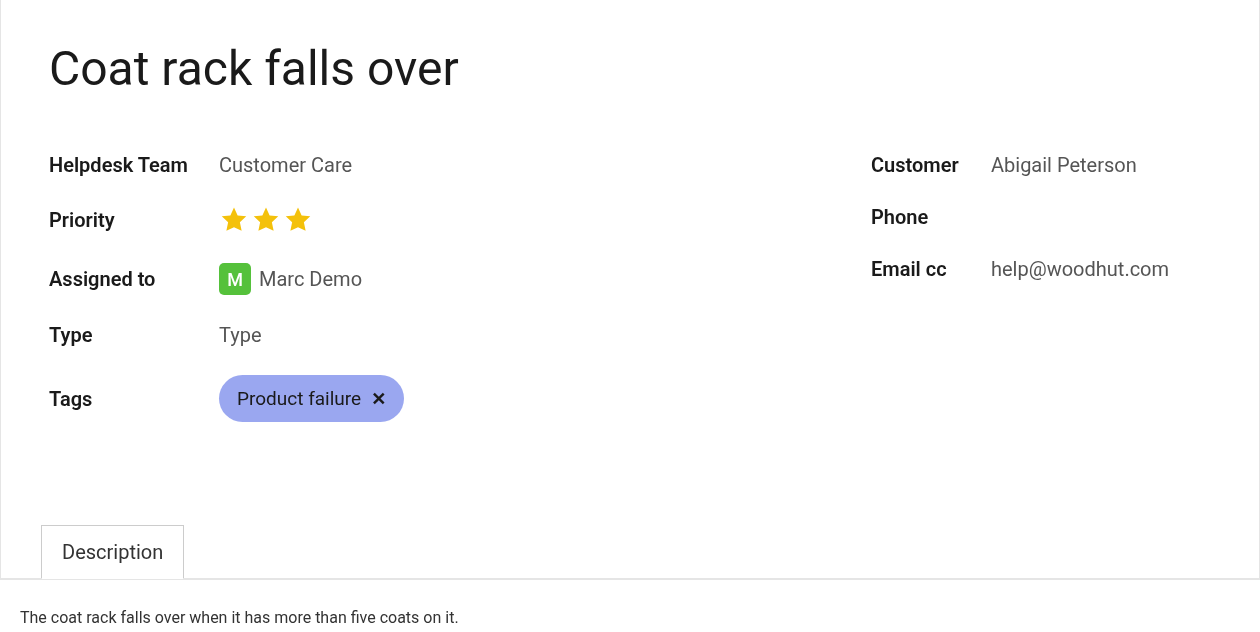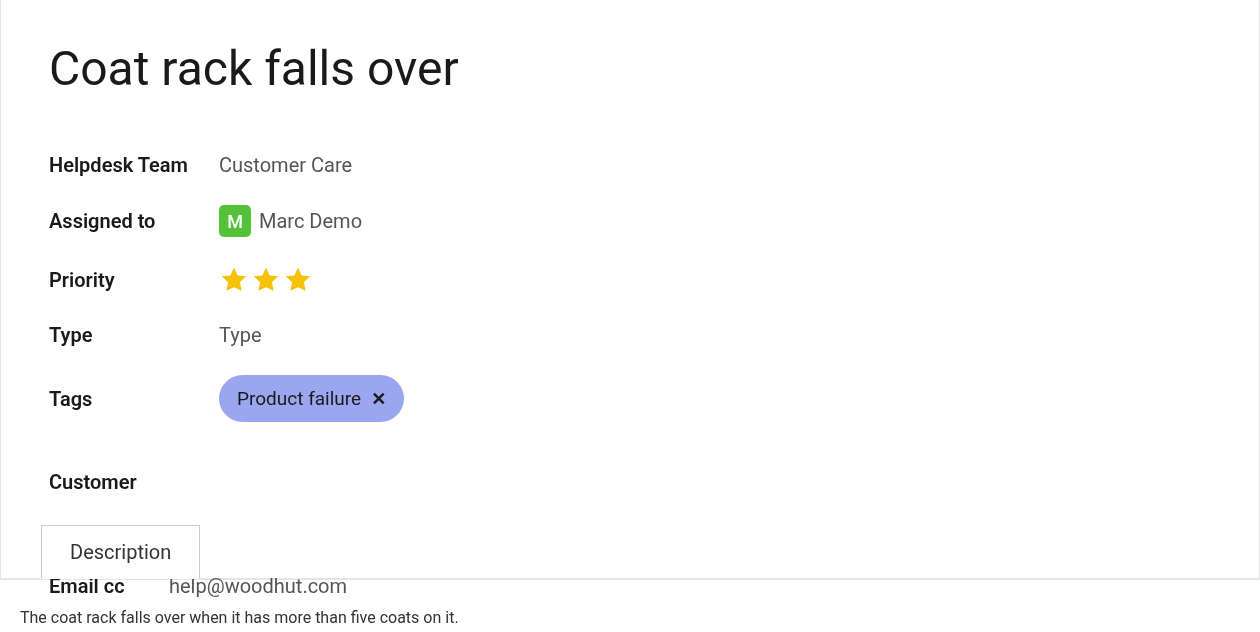--- a/index.html
+++ b/index.html
@@ -20,22 +20,21 @@
     position: relative;
   }
   h1.title {
     font-size: 48px;
     font-weight: 400;
     margin: 0 0 56px 0;
     color: #1a1a1a;
   }
   .columns {
     display: flex;
-    gap: 20px;
-    flex-direction: column;
+    gap: 56px;
   }
   .col-left { flex: 1; }
   .col-right { width: 340px; }
   .field-row {
     display: flex;
     align-items: center;
     margin-bottom: 28px;
   }
   .field-label {
     width: 170px;
@@ -89,21 +88,21 @@
   .tabs {
     position: absolute;
     left: 40px;
     bottom: -1px;
     display: flex;
   }
   .tab {
     border: 1px solid #ccc;
     border-bottom: 1px solid #fff;
     background: #fff;
-    padding: 14px 28px;
+    padding: 14px 20px;
     font-size: 20px;
     color: #333;
     cursor: pointer;
   }
   .desc-panel {
     padding: 28px 20px 20px 20px;
     font-size: 16px;
     color: #333;
     border-top: 1px solid #e5e5e5;
   }
@@ -117,47 +116,47 @@
   <div class="columns">
 
     <div class="col-left">
 
       <div class="field-row">
         <div class="field-label">Helpdesk Team</div>
         <div class="field-value">Customer Care</div>
       </div>
 
       <div class="field-row">
-        <div class="field-label">Assigned to</div>
-        <div class="field-value">
-          <span class="avatar">M</span>
-          <span>Marc Demo</span>
-        </div>
-      </div>
-
-      <div class="field-row">
         <div class="field-label">Priority</div>
         <div class="field-value">
           <div class="stars" id="stars">
               <span class="star star-filled">
                 <svg viewBox="0 0 24 24">
                   <path d="M12 2l2.9 6.3 6.9.7-5.1 4.7 1.4 6.8L12 17.8 5.9 20.5l1.4-6.8L2.2 9l6.9-.7L12 2z"></path>
                 </svg>
               </span>
               <span class="star star-filled">
                 <svg viewBox="0 0 24 24">
                   <path d="M12 2l2.9 6.3 6.9.7-5.1 4.7 1.4 6.8L12 17.8 5.9 20.5l1.4-6.8L2.2 9l6.9-.7L12 2z"></path>
                 </svg>
               </span>
               <span class="star star-filled">
                 <svg viewBox="0 0 24 24">
                   <path d="M12 2l2.9 6.3 6.9.7-5.1 4.7 1.4 6.8L12 17.8 5.9 20.5l1.4-6.8L2.2 9l6.9-.7L12 2z"></path>
                 </svg>
               </span>
             </div>
+        </div>
+      </div>
+
+      <div class="field-row">
+        <div class="field-label">Assigned to</div>
+        <div class="field-value">
+          <span class="avatar">M</span>
+          <span>Marc Demo</span>
         </div>
       </div>
 
       <div class="field-row">
         <div class="field-label">Type</div>
         <div class="field-value">Type</div>
       </div>
 
       <div class="field-row">
         <div class="field-label">Tags</div>
@@ -168,20 +167,21 @@
           </span>
         </div>
       </div>
 
     </div>
 
     <div class="col-right">
 
       <div class="field-row">
         <div class="field-label-right">Customer</div>
+        <div class="field-value">Abigail Peterson</div>
       </div>
 
       <div class="field-row">
         <div class="field-label-right">Phone</div>
       </div>
 
       <div class="field-row">
         <div class="field-label-right">Email cc</div>
         <div class="field-value">help@woodhut.com</div>
       </div>

